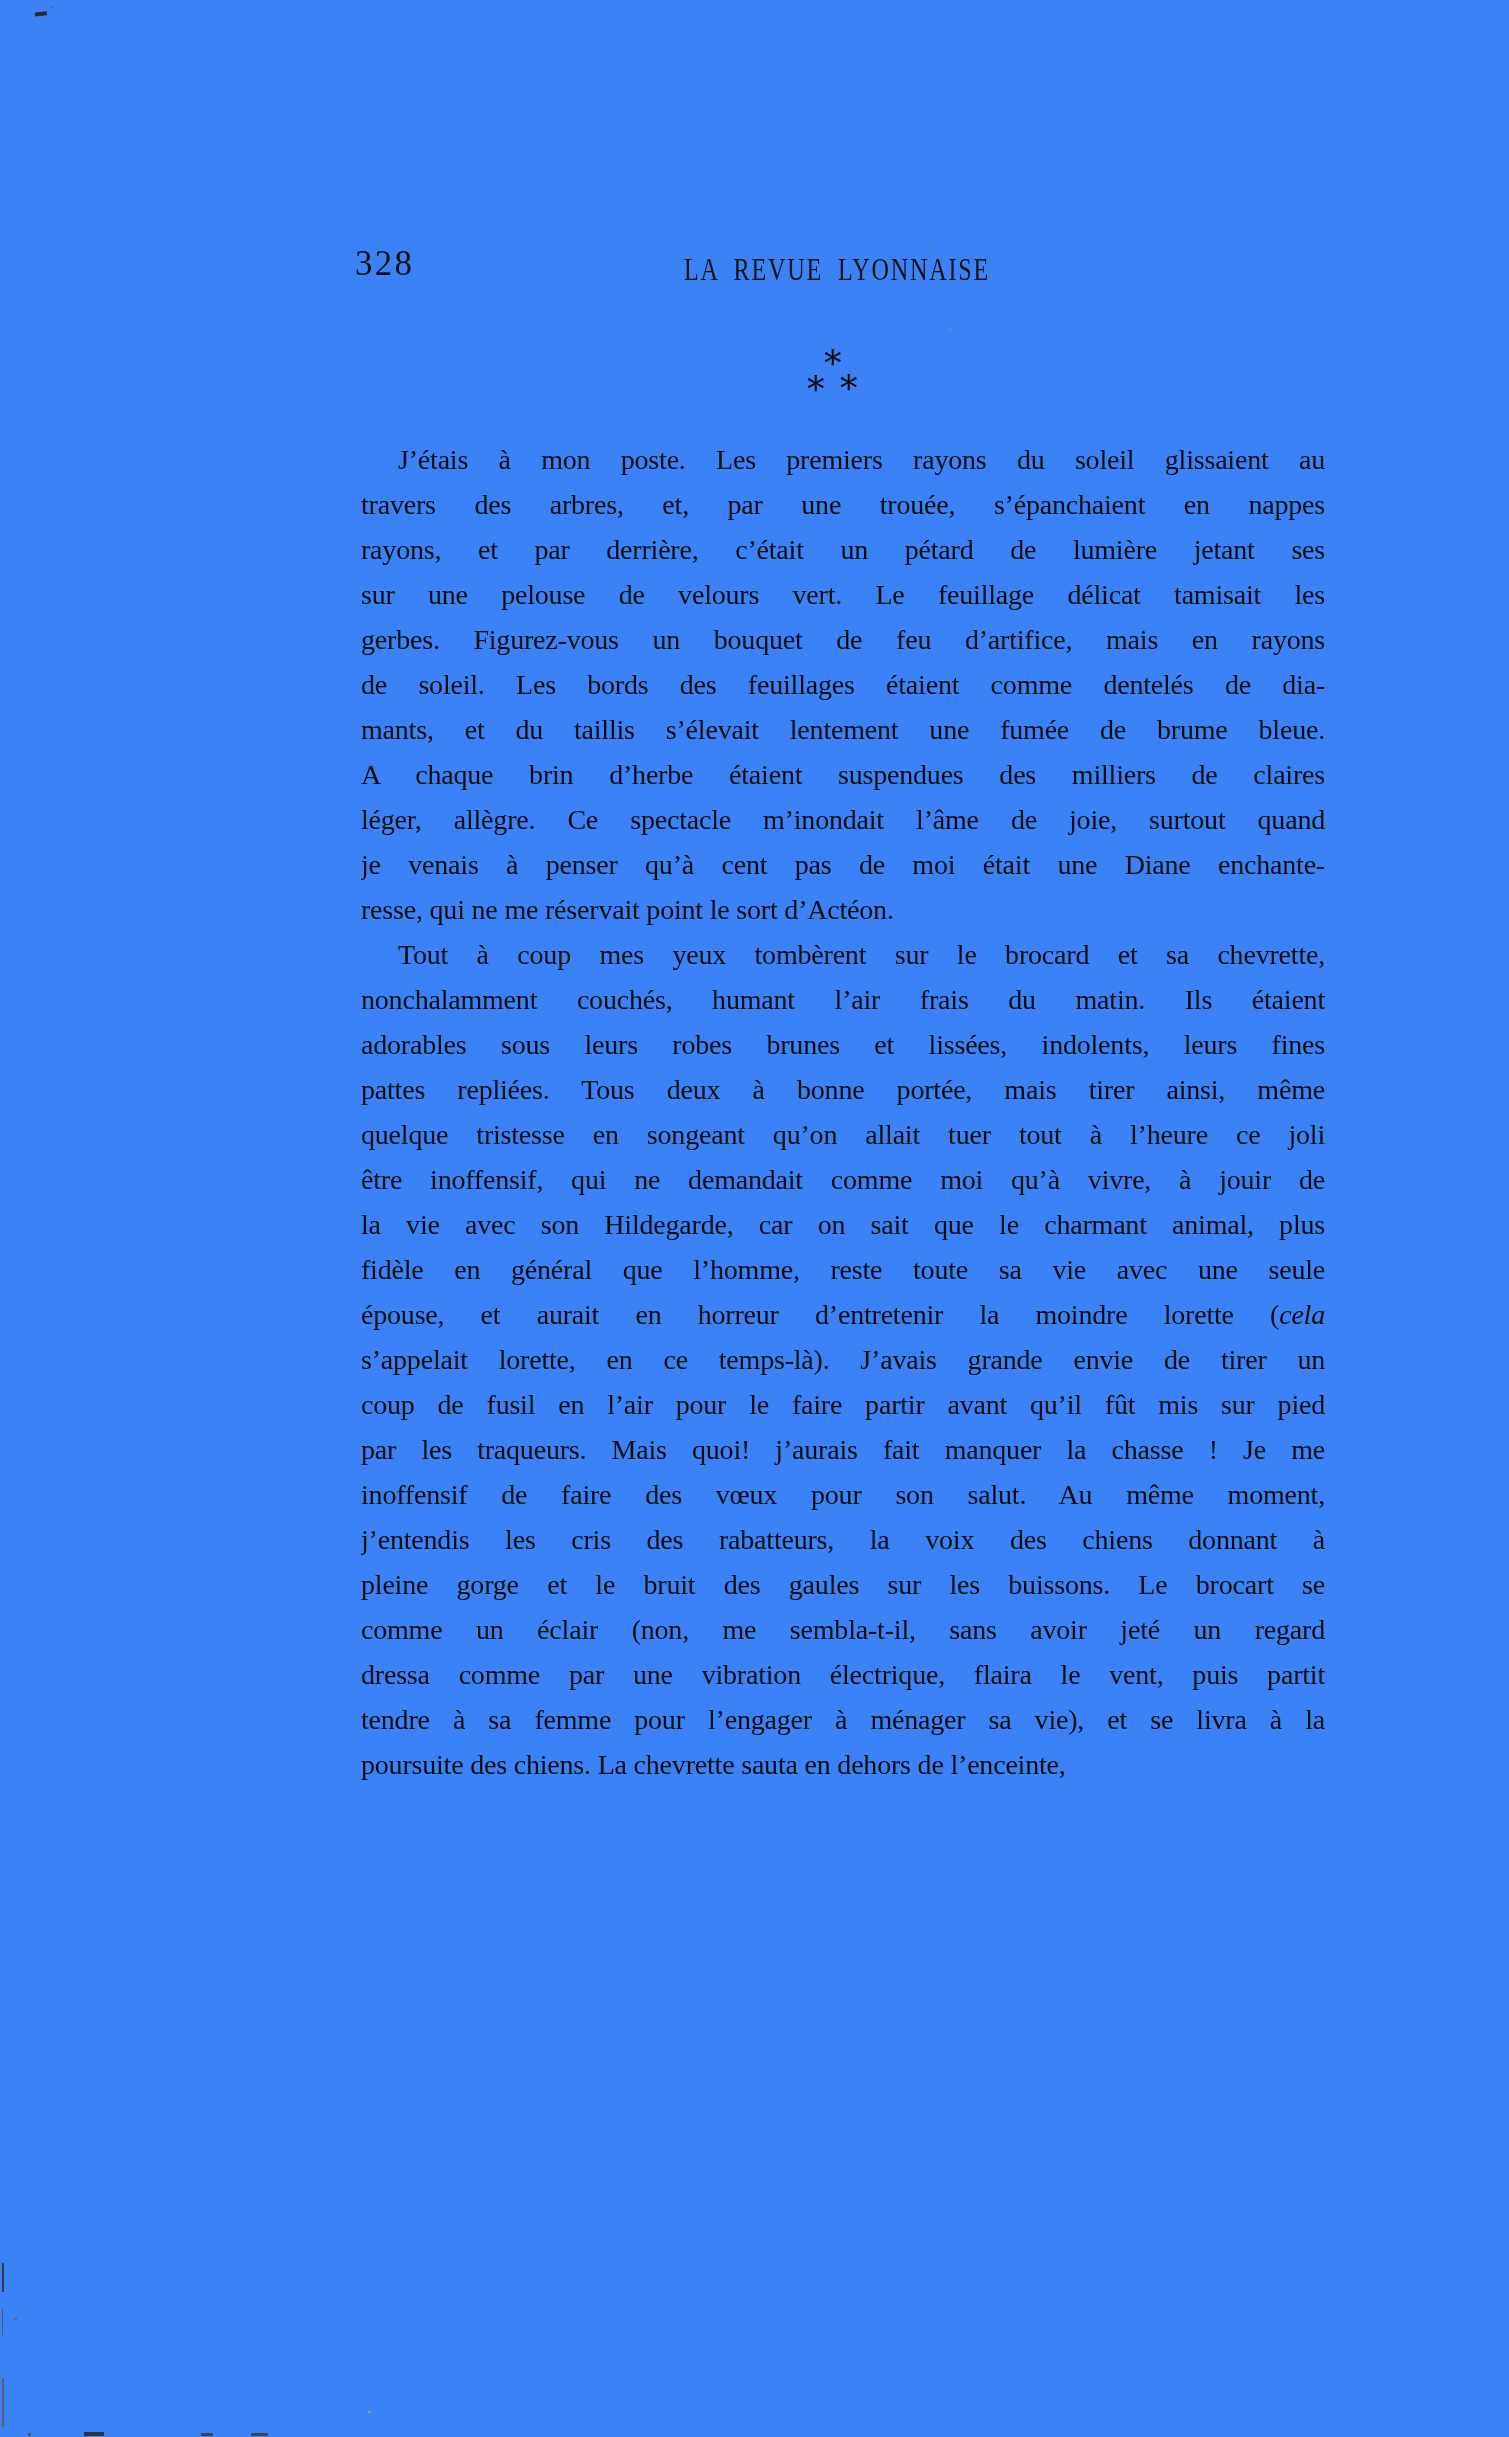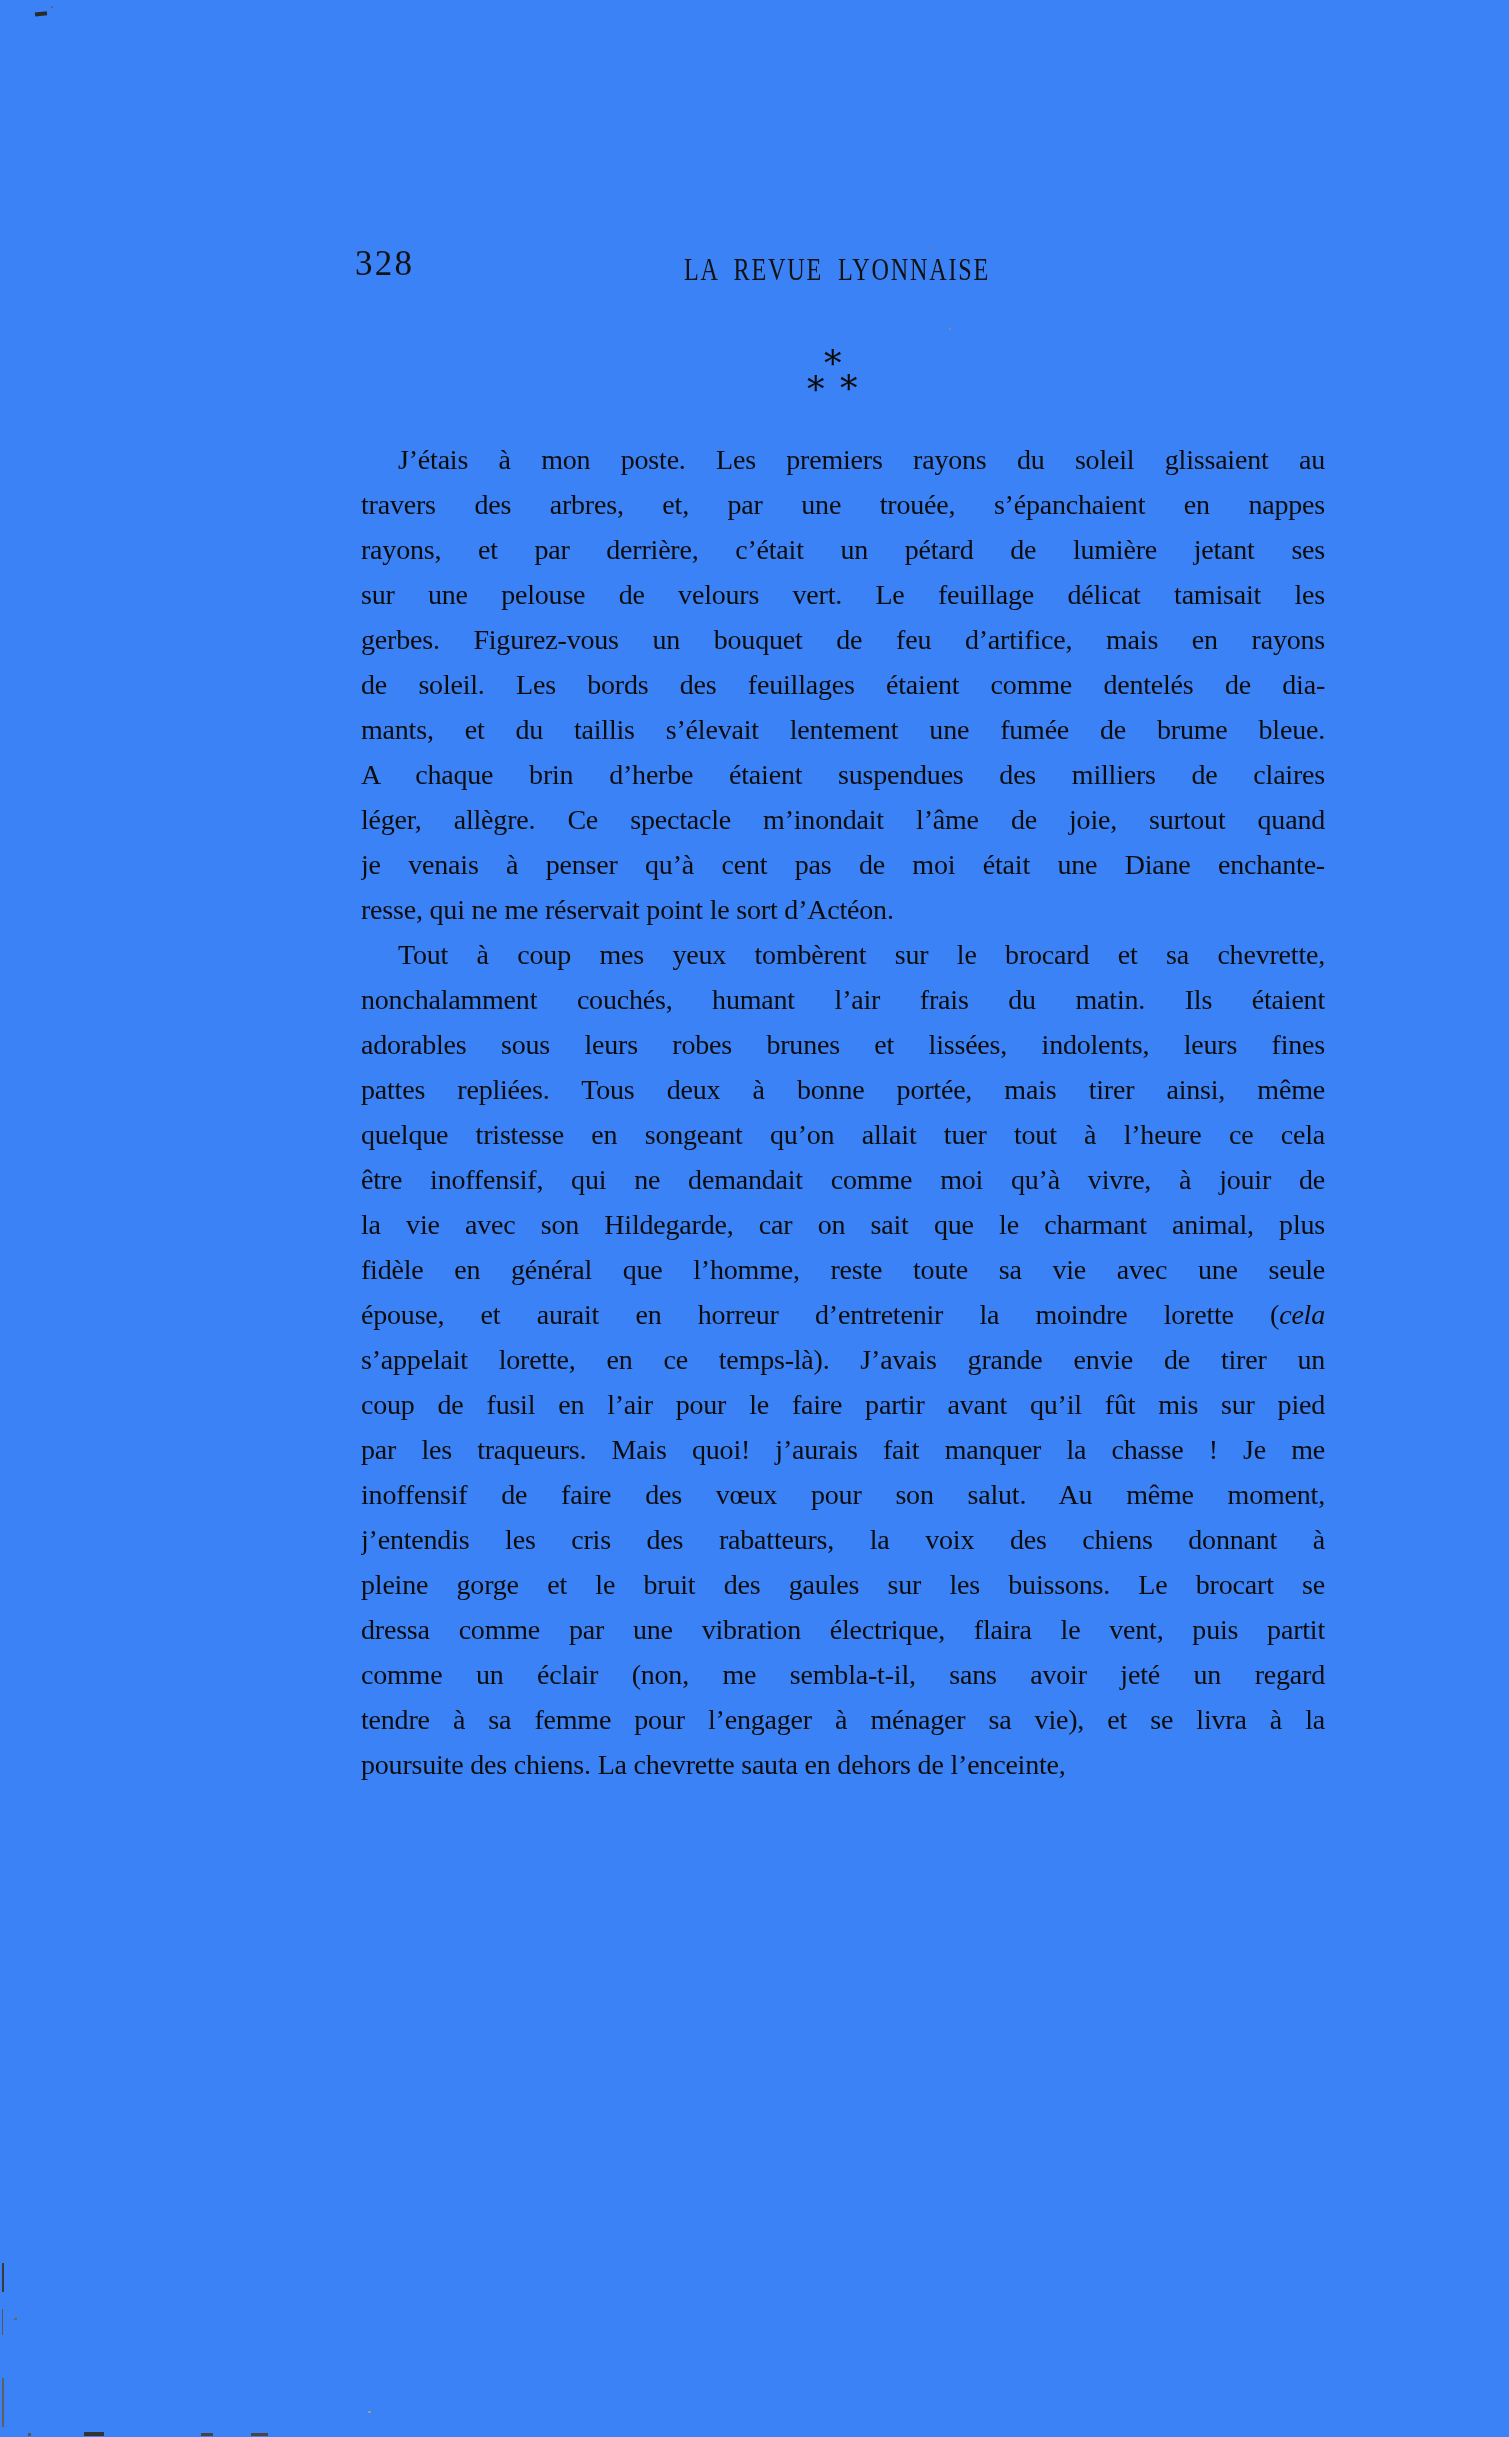--- a/index.html
+++ b/index.html
@@ -104,35 +104,35 @@
     <div class="line">de soleil. Les bords des feuillages étaient comme dentelés de dia-</div>
     <div class="line">mants, et du taillis s’élevait lentement une fumée de brume bleue.</div>
     <div class="line">A chaque brin d’herbe étaient suspendues des milliers de claires</div>
     <div class="line">léger, allègre. Ce spectacle m’inondait l’âme de joie, surtout quand</div>
     <div class="line">je venais à penser qu’à cent pas de moi était une Diane enchante-</div>
     <div class="line para-end">resse, qui ne me réservait point le sort d’Actéon.</div>
     <div class="line indent">Tout à coup mes yeux tombèrent sur le brocard et sa chevrette,</div>
     <div class="line">nonchalamment couchés, humant l’air frais du matin. Ils étaient</div>
     <div class="line">adorables sous leurs robes brunes et lissées, indolents, leurs fines</div>
     <div class="line">pattes repliées. Tous deux à bonne portée, mais tirer ainsi, même</div>
-    <div class="line">quelque tristesse en songeant qu’on allait tuer tout à l’heure ce cela</div>
+    <div class="line">quelque tristesse en songeant qu’on allait tuer tout à l’heure ce joli</div>
     <div class="line">être inoffensif, qui ne demandait comme moi qu’à vivre, à jouir de</div>
     <div class="line">la vie avec son Hildegarde, car on sait que le charmant animal, plus</div>
     <div class="line">fidèle en général que l’homme, reste toute sa vie avec une seule</div>
     <div class="line">
       <span>épouse, et aurait en horreur d’entretenir la moindre lorette (</span><span class="italic">cela</span>
     </div>
     <div class="line">s’appelait lorette, en ce temps-là). J’avais grande envie de tirer un</div>
     <div class="line">coup de fusil en l’air pour le faire partir avant qu’il fût mis sur pied</div>
     <div class="line">par les traqueurs. Mais quoi! j’aurais fait manquer la chasse ! Je me</div>
     <div class="line">inoffensif de faire des vœux pour son salut. Au même moment,</div>
     <div class="line">j’entendis les cris des rabatteurs, la voix des chiens donnant à</div>
     <div class="line">pleine gorge et le bruit des gaules sur les buissons. Le brocart se</div>
+    <div class="line">comme un éclair (non, me sembla-t-il, sans avoir jeté un regard</div>
     <div class="line">dressa comme par une vibration électrique, flaira le vent, puis partit</div>
-    <div class="line">comme un éclair (non, me sembla-t-il, sans avoir jeté un regard</div>
     <div class="line">tendre à sa femme pour l’engager à ménager sa vie), et se livra à la</div>
     <div class="line para-end">poursuite des chiens. La chevrette sauta en dehors de l’enceinte,</div>
   </div>
 
   <div class="artifact a-dash-tl"></div>
   <div class="artifact a-speck-tl"></div>
   <div class="artifact a-speck-t1"></div>
   <div class="artifact a-speck-t2"></div>
   <div class="artifact a-vline1"></div>
   <div class="artifact a-vline2"></div>

